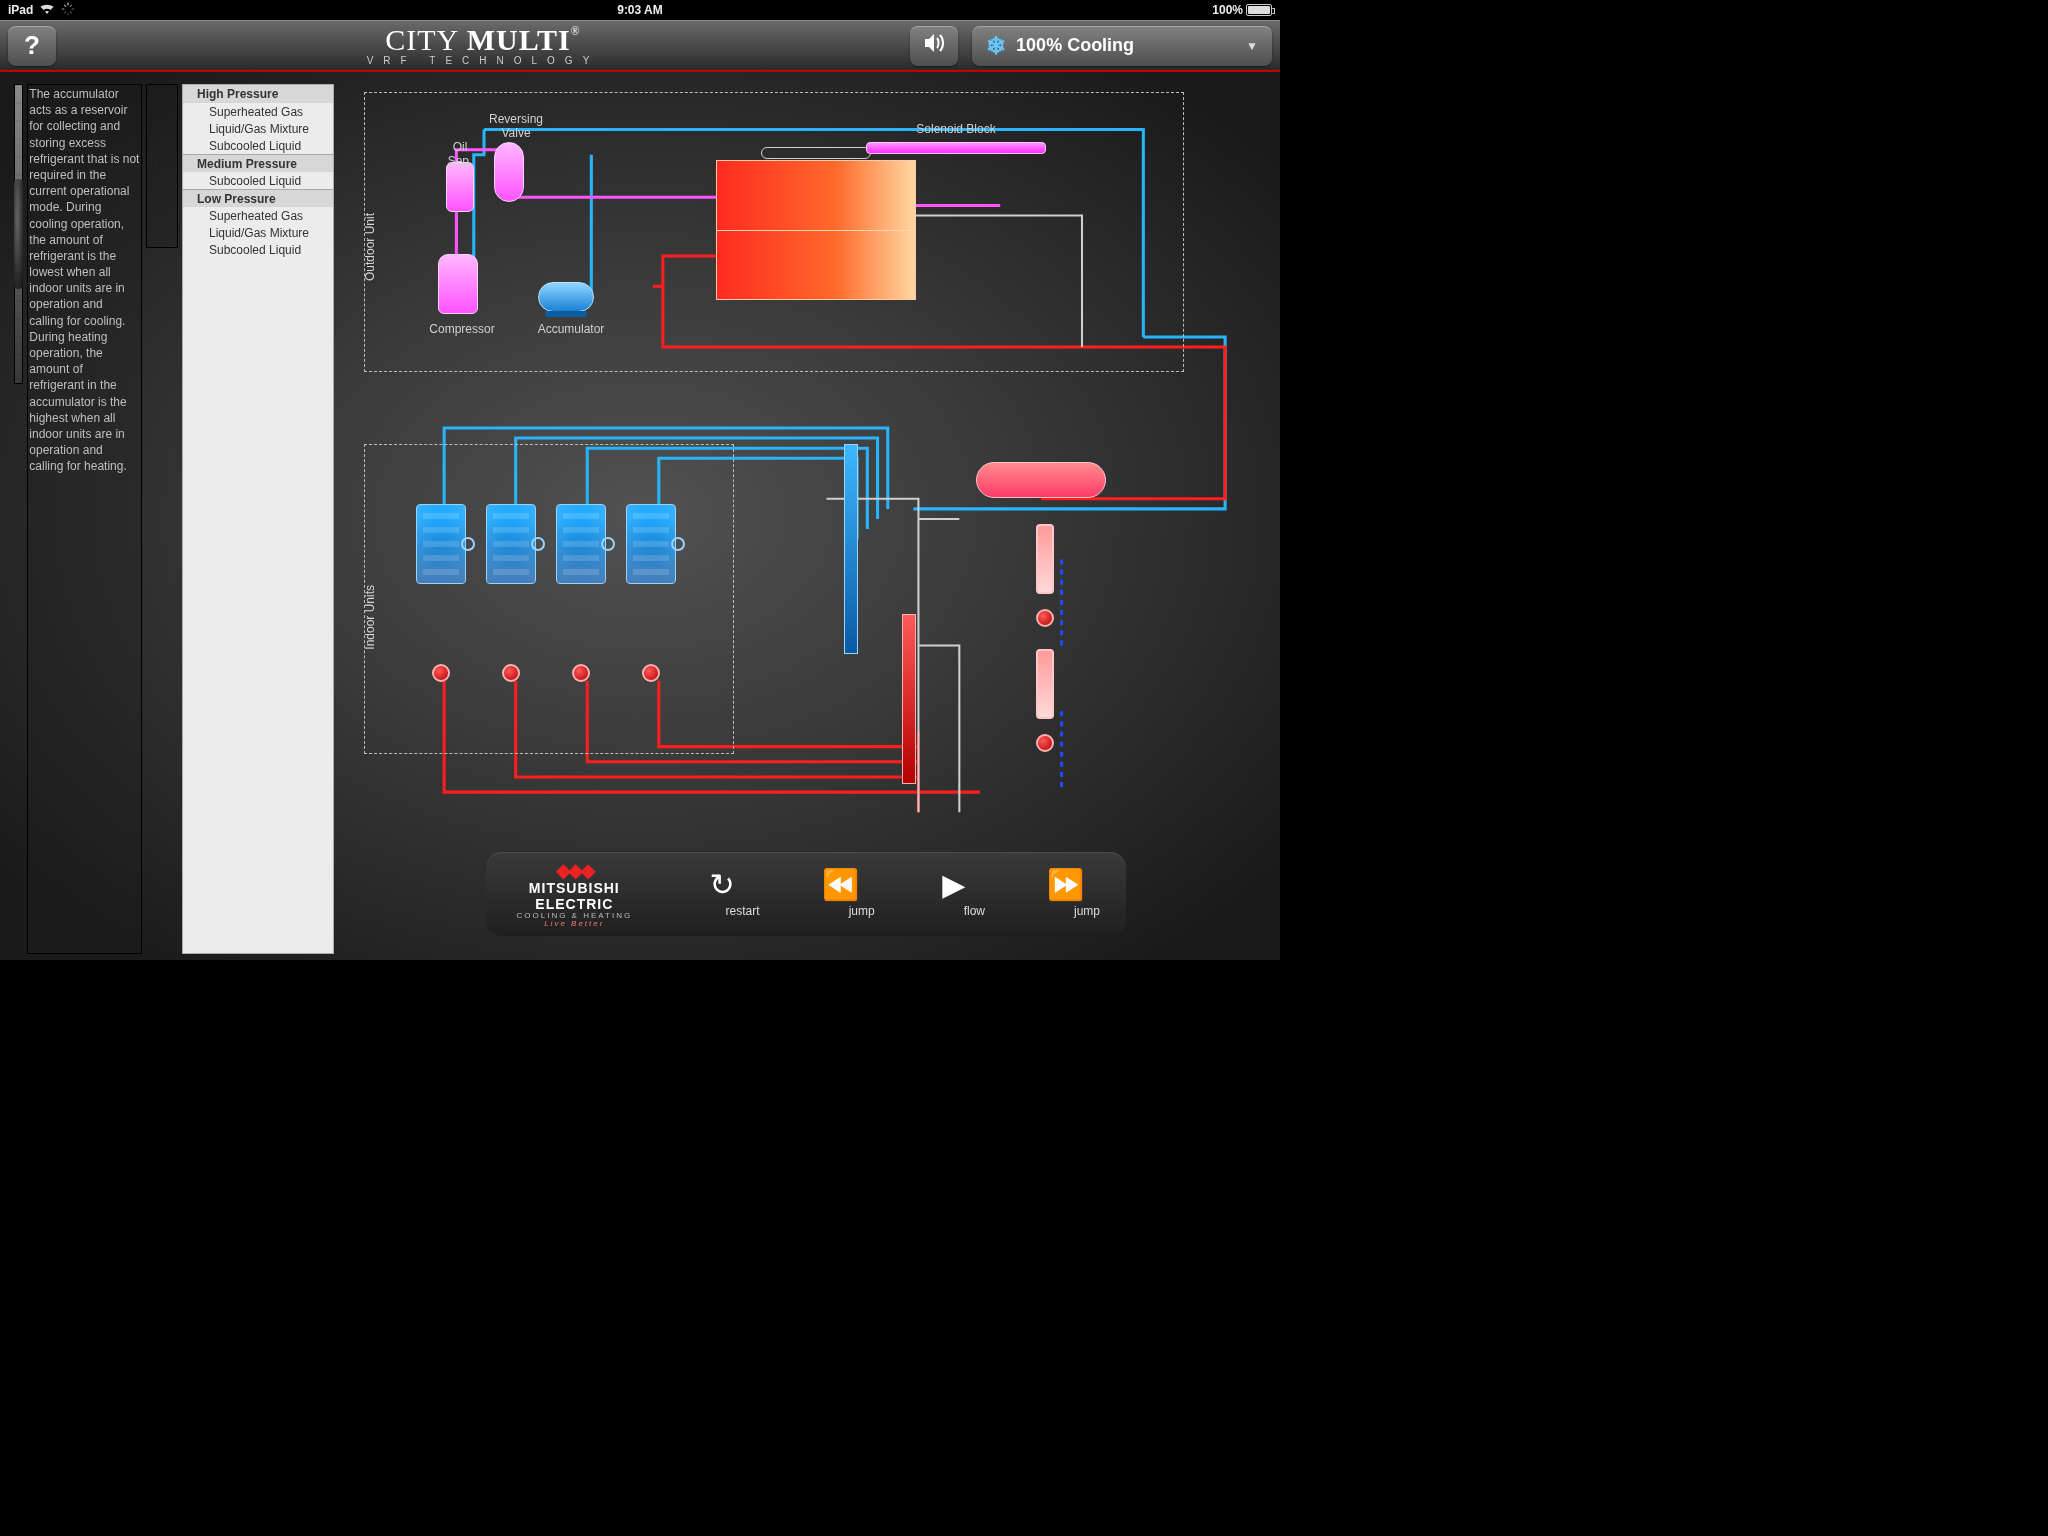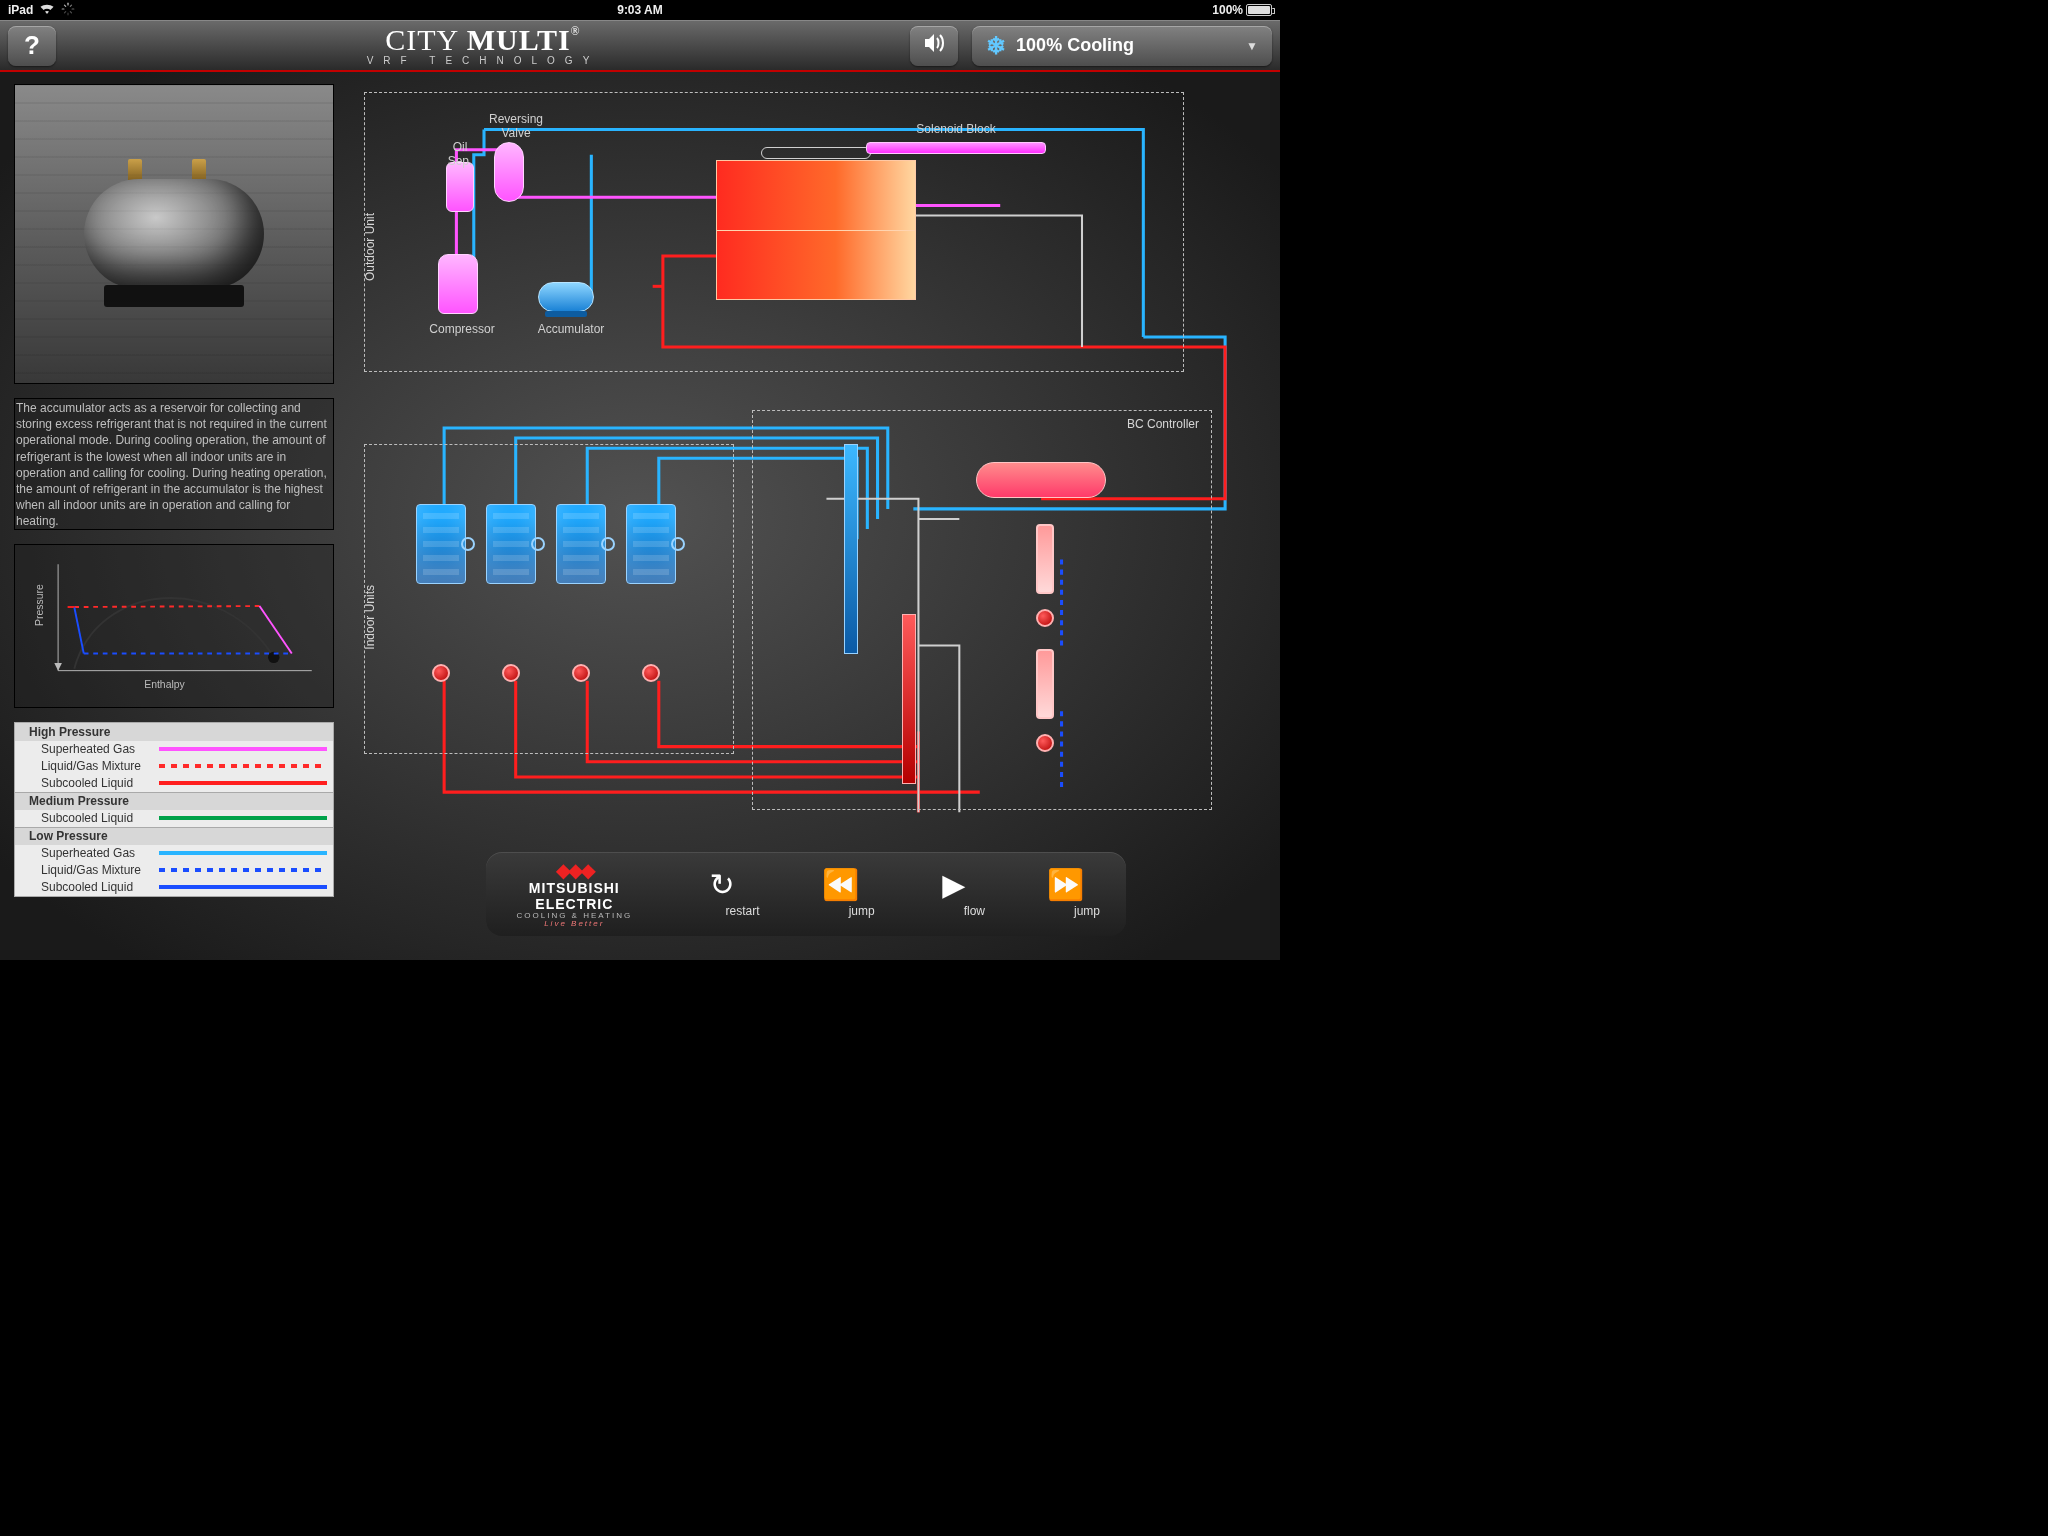--- a/index.html
+++ b/index.html
@@ -74,21 +74,21 @@
   .mode-dd .snow { color:#62c8ff; font-size:24px; }
   .mode-dd .dd-caret { margin-left:auto; font-size:12px; color:#ddd; }
 
   
   .main {
     position:absolute; left:0; right:0; top:72px; bottom:0;
     display:flex; gap:12px;
     padding:12px 14px 6px 14px;
     background: radial-gradient(ellipse at center, #525252 0%, #1a1a1a 90%);
   }
-  .sidebar { width:320px; display:flex; flex-direction:column; gap:14px; }
+  .sidebar { width:320px; display:flex; flex-direction:row; gap:4px; }
   .panel {
     background: rgba(30,30,30,.3);
     box-shadow: 0 0 0 1px #000 inset;
   }
 
   
   .img-panel {
     height:300px; position:relative;
     background: linear-gradient(180deg, #8a8a8a 0%, #5a5a5a 55%, #383838 100%);
     display:flex; align-items:center; justify-content:center;
@@ -440,23 +440,20 @@
         <span class="fan"></span>
       </div>
     <div class="coil" style="left:280px; top:420px;">
         <span class="fan"></span>
       </div>
     <div class="valve-dot" style="left:86px; top:580px;"></div>
     <div class="valve-dot" style="left:156px; top:580px;"></div>
     <div class="valve-dot" style="left:226px; top:580px;"></div>
     <div class="valve-dot" style="left:296px; top:580px;"></div>
 
-    <div class="dashed-box" style="left:406px; top:326px; width:460px; height:400px;">
-      <span class="box-label h" style="left:auto; right:12px; top:6px;">BC Controller</span>
-    </div>
     <div style="position:absolute; left:498px; top:360px; width:14px; height:210px; background:linear-gradient(#3cb8ff,#0b5aa5); border:1px solid #9ad3ff;"></div>
     <div style="position:absolute; left:556px; top:530px; width:14px; height:170px; background:linear-gradient(#ff5a5a,#b40000); border:1px solid #ffb1b1;"></div>
     <div class="receiver" style="left:630px; top:378px;"></div>
     <div class="tube" style="left:690px; top:440px; height:70px;"></div>
     <div class="tube" style="left:690px; top:565px; height:70px;"></div>
     <div class="valve-dot" style="left:690px; top:525px;"></div>
     <div class="valve-dot" style="left:690px; top:650px;"></div>
 
     <div class="playback">
       <div class="brand-small">

